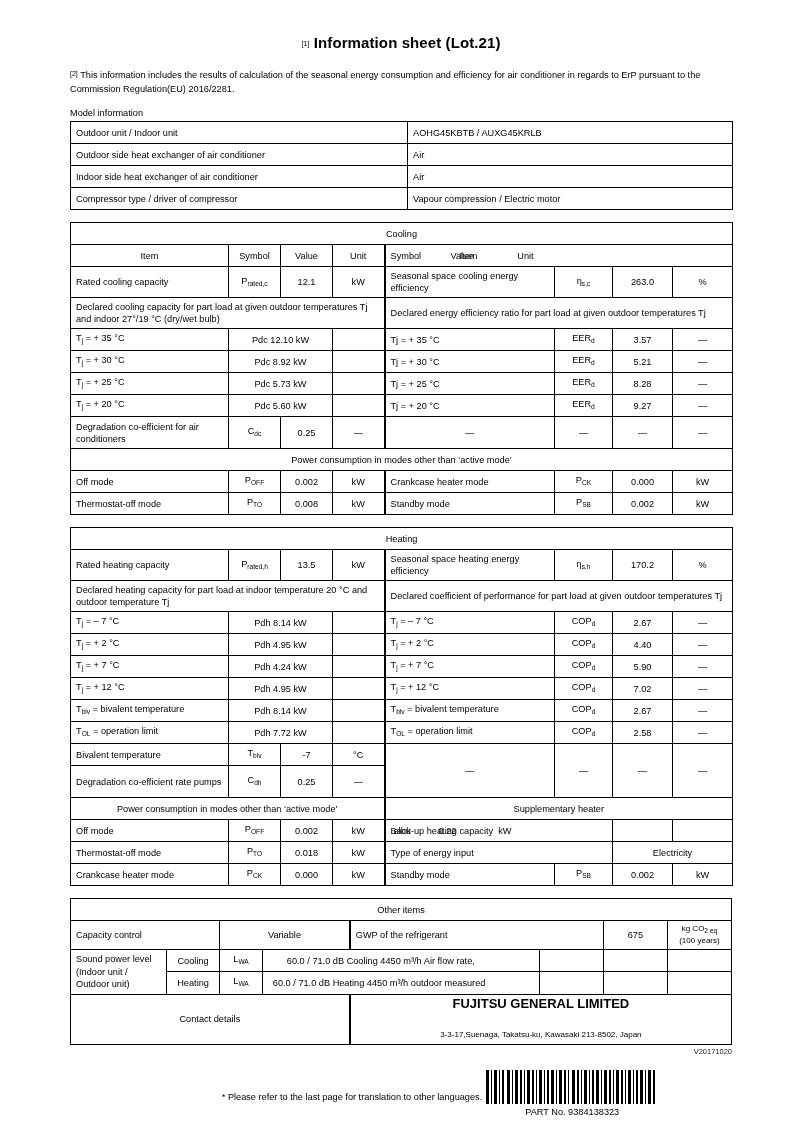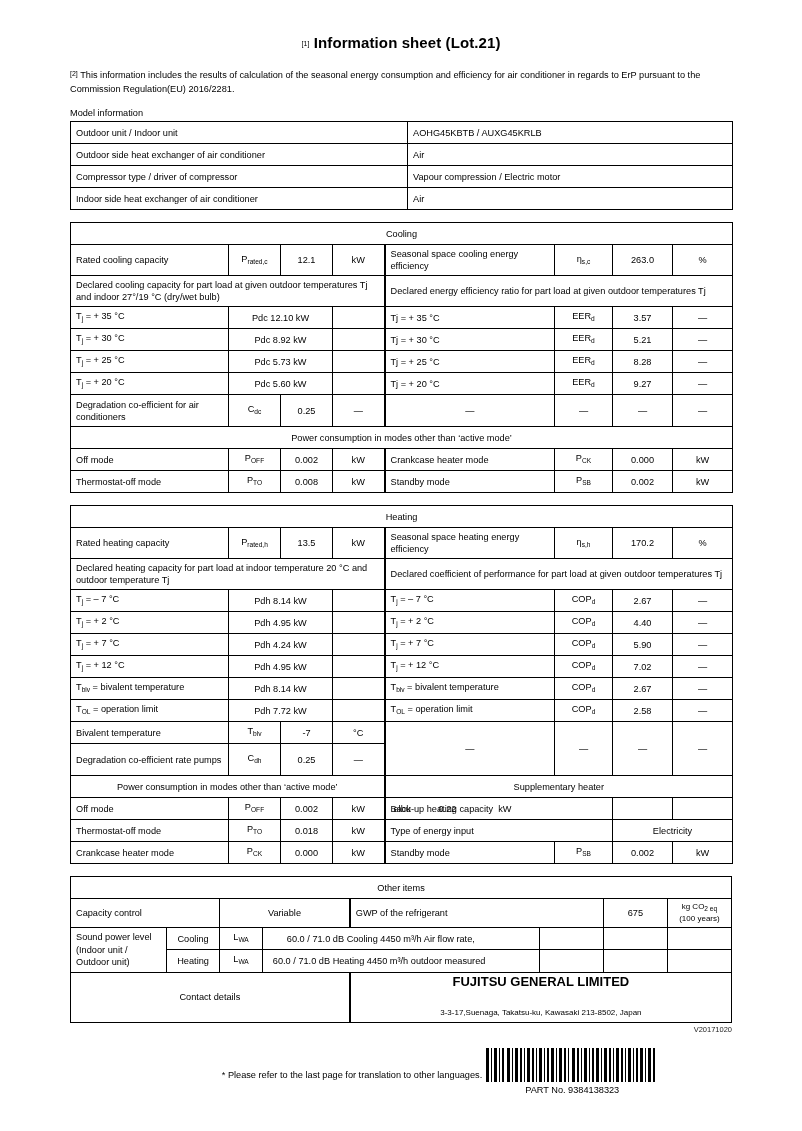--- a/index.html
+++ b/index.html
@@ -112,46 +112,55 @@
     <tbody>
       <tr>
         <td class="l">Outdoor unit / Indoor unit</td>
         <td class="l">AOHG45KBTB / AUXG45KRLB</td>
       </tr>
       <tr>
         <td class="l">Outdoor side heat exchanger of air conditioner</td>
         <td class="l">Air</td>
       </tr>
       <tr>
+        <td class="l">Indoor side heat exchanger of air conditioner</td>
+        <td class="l">Air</td>
+      </tr>
+      <tr>
         <td class="l">Compressor type / driver of compressor</td>
         <td class="l">Vapour compression / Electric motor</td>
-      </tr>
-      <tr>
-        <td class="l">Indoor side heat exchanger of air conditioner</td>
-        <td class="l">Air</td>
       </tr>
     </tbody>
   </table>
 
   <div class="gap"></div>
 
   <table class="t">
     <colgroup>
       <col style="width:158px">
         <col style="width:52px">
         <col style="width:52px">
         <col style="width:52px">
       <col style="width:170px">
         <col style="width:58px">
         <col style="width:60px">
         <col style="width:60px">
     </colgroup>
     <tbody>
       <tr>
         <td class="sec" colspan="8">Cooling</td>
+      </tr>
+      <tr>
+        <td class="c">Item</td>
+        <td class="c">Symbol</td>
+        <td class="c">Value</td>
+        <td class="c">Unit</td>
+        <td class="l split" colspan="4" style="position:relative;">
+          <span style="display:inline-block;width:60px">Symbol</span><span class="ov"><span>Value</span><span class="over" style="left:9px">Item</span></span><span style="display:inline-block;width:44px"></span><span>Unit</span>
+        </td>
       </tr>
       <tr>
         <td class="l">Rated cooling capacity</td>
         <td class="c"><span>P</span><sub>rated,c</sub></td>
         <td class="c">12.1</td>
         <td class="c">kW</td>
         <td class="l split">Seasonal space cooling energy efficiency</td>
         <td class="c"><span>η</span><sub>s,c</sub></td>
         <td class="c">263.0</td>
         <td class="c">%</td>

